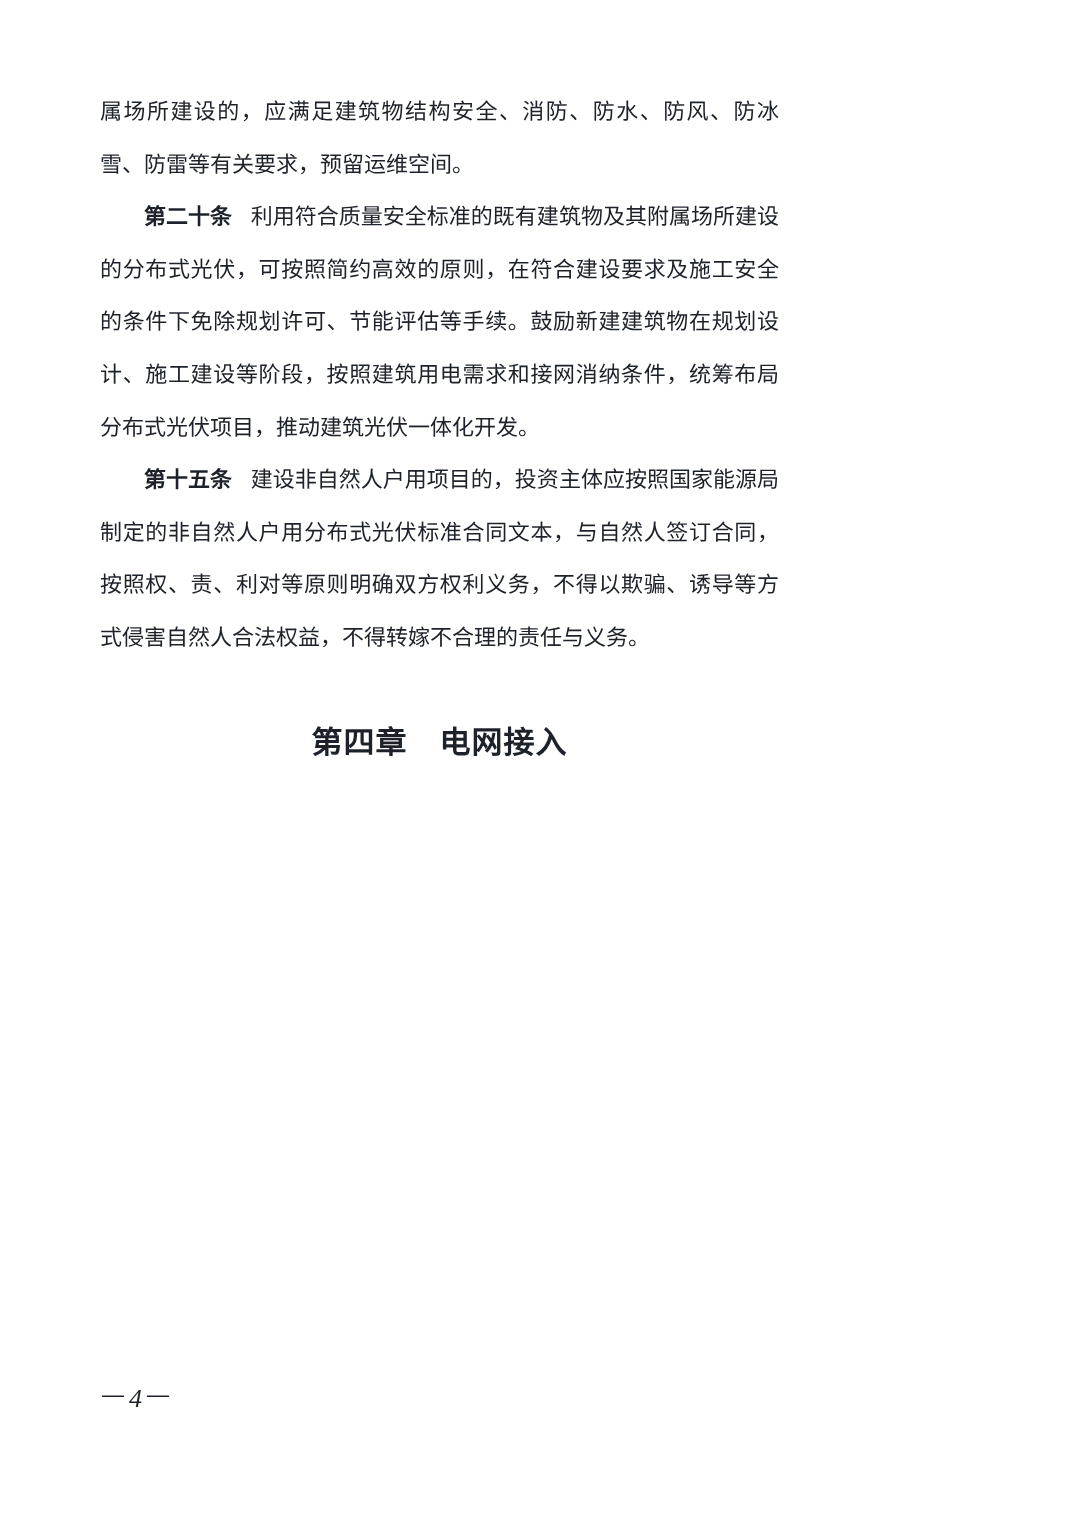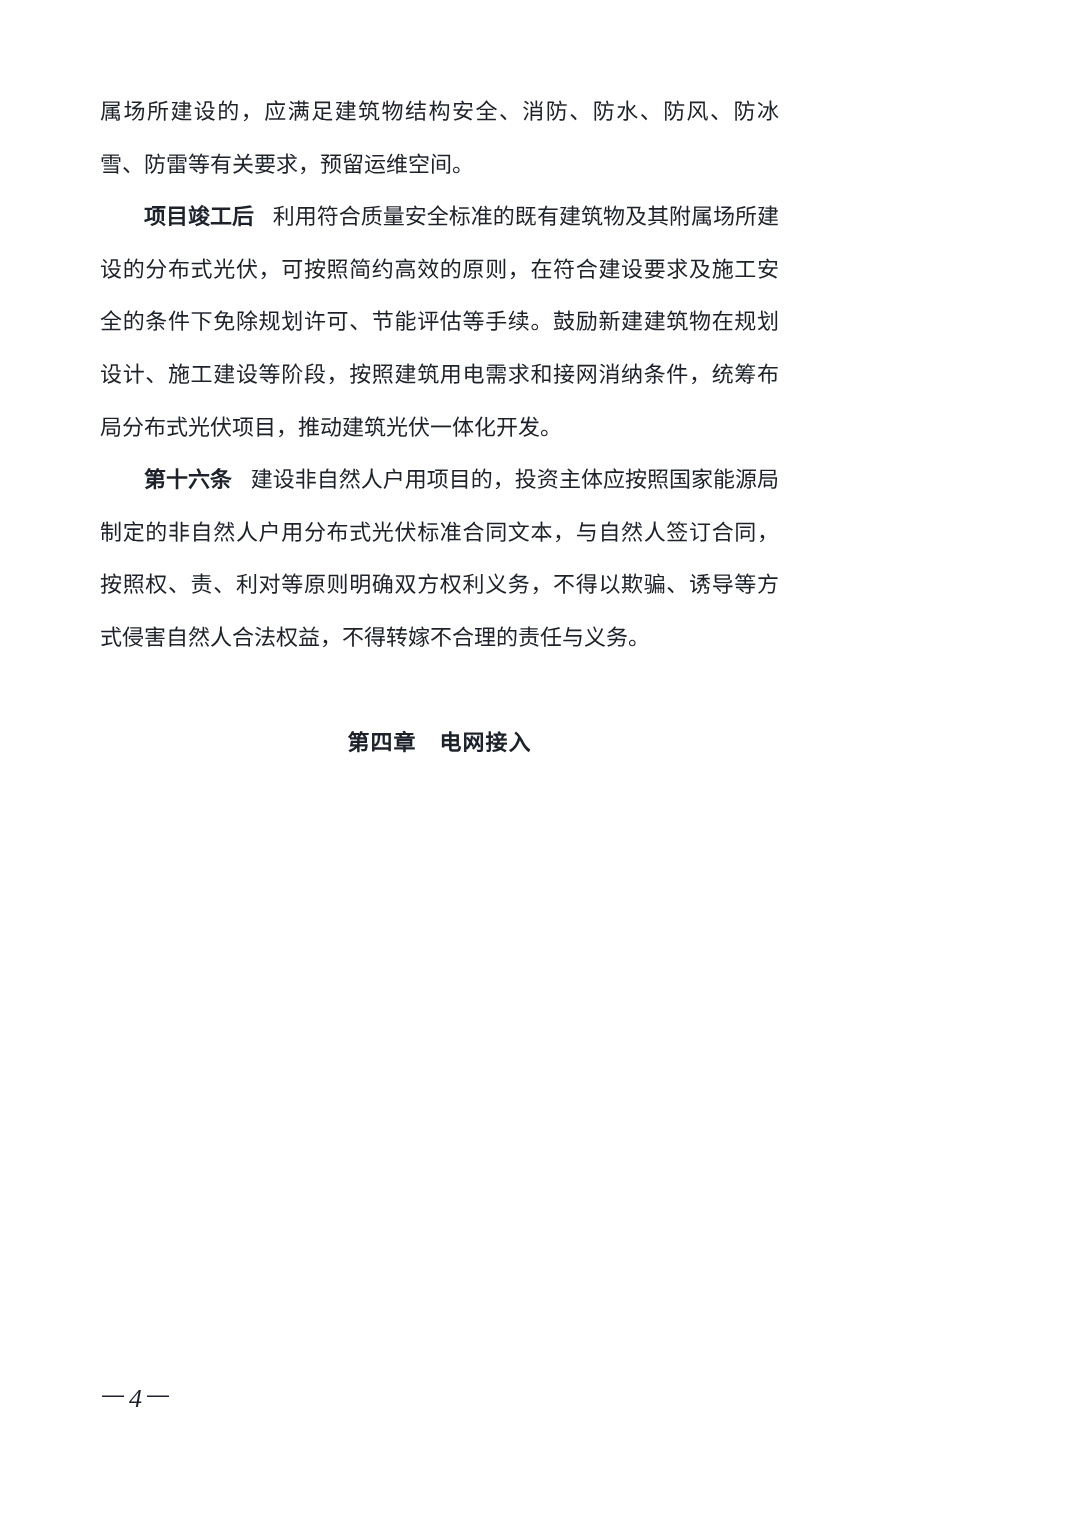--- a/index.html
+++ b/index.html
@@ -32,21 +32,21 @@
   }
   p.article {
     text-indent: 2em;
   }
   .art-num {
     font-weight: bold;
     margin-right: 0.85em;
   }
   h2.chapter {
     margin: 52.6px 0 0 0;
-    font-size: 22px;
+    font-size: 31px;
     line-height: 52.6px;
     text-align: center;
     font-weight: bold;
     letter-spacing: 1px;
   }
   .page-footer {
     position: absolute;
     left: 102px;
     top: 1384px;
     display: flex;
@@ -68,23 +68,23 @@
   }
 </style>
 </head>
 <body>
 
 <div class="page">
   <div class="content">
 
     <p class="block continuation"><span>属场所建设的，应满足建筑物结构安全、消防、防水、防风、防冰雪、防雷等有关要求，预留运维空间。</span></p>
 
-    <p class="block article"><span class="art-num">项目竣工后</span><span>利用符合质量安全标准的既有建筑物及其附属场所建设的分布式光伏，可按照简约高效的原则，在符合建设要求及施工安全的条件下免除规划许可、节能评估等手续。鼓励新建建筑物在规划设计、施工建设等阶段，按照建筑用电需求和接网消纳条件，统筹布局分布式光伏项目，推动建筑光伏一体化开发。</span></p>
+    <p class="block article"><span class="art-num">第二十条</span><span>利用符合质量安全标准的既有建筑物及其附属场所建设的分布式光伏，可按照简约高效的原则，在符合建设要求及施工安全的条件下免除规划许可、节能评估等手续。鼓励新建建筑物在规划设计、施工建设等阶段，按照建筑用电需求和接网消纳条件，统筹布局分布式光伏项目，推动建筑光伏一体化开发。</span></p>
 
-    <p class="block article"><span class="art-num">第十六条</span><span>建设非自然人户用项目的，投资主体应按照国家能源局制定的非自然人户用分布式光伏标准合同文本，与自然人签订合同，按照权、责、利对等原则明确双方权利义务，不得以欺骗、诱导等方式侵害自然人合法权益，不得转嫁不合理的责任与义务。</span></p>
+    <p class="block article"><span class="art-num">第十五条</span><span>建设非自然人户用项目的，投资主体应按照国家能源局制定的非自然人户用分布式光伏标准合同文本，与自然人签订合同，按照权、责、利对等原则明确双方权利义务，不得以欺骗、诱导等方式侵害自然人合法权益，不得转嫁不合理的责任与义务。</span></p>
 
 
 
 
     <h2 class="chapter">第四章　电网接入</h2>
 
 
 
   </div>
 

